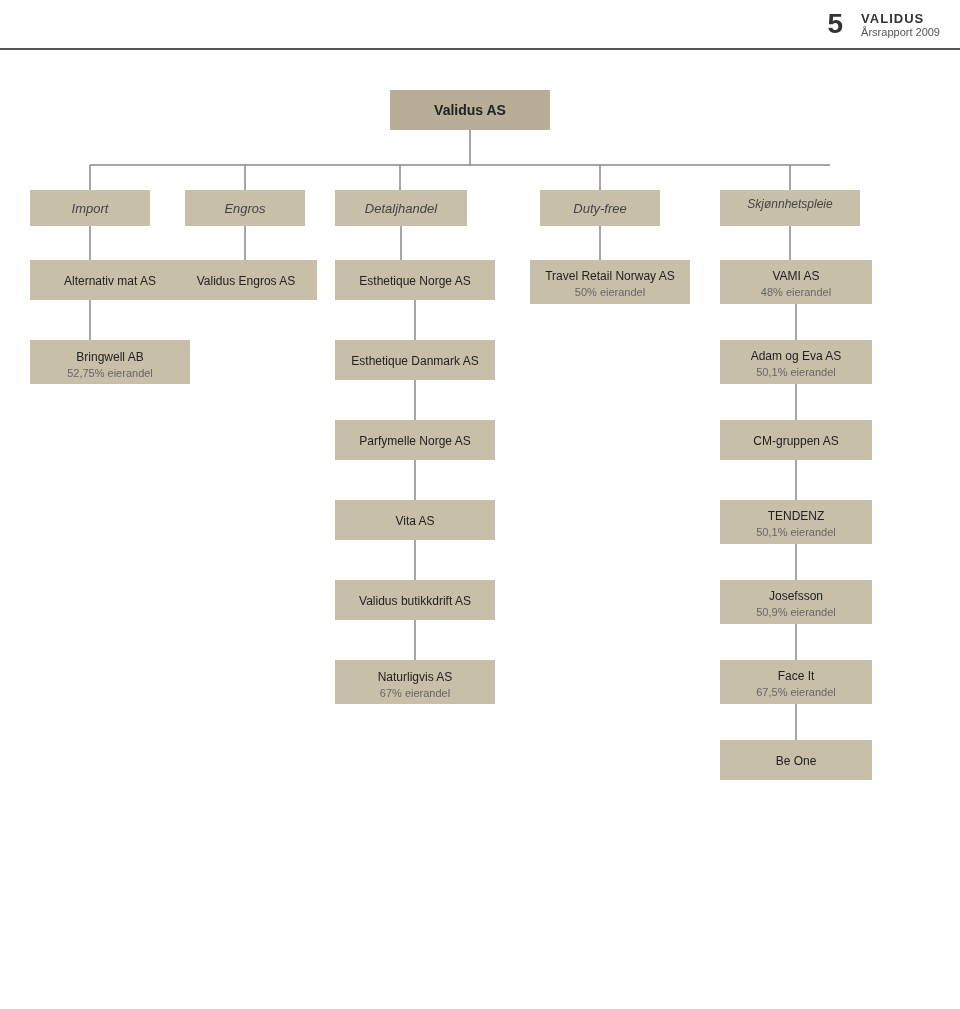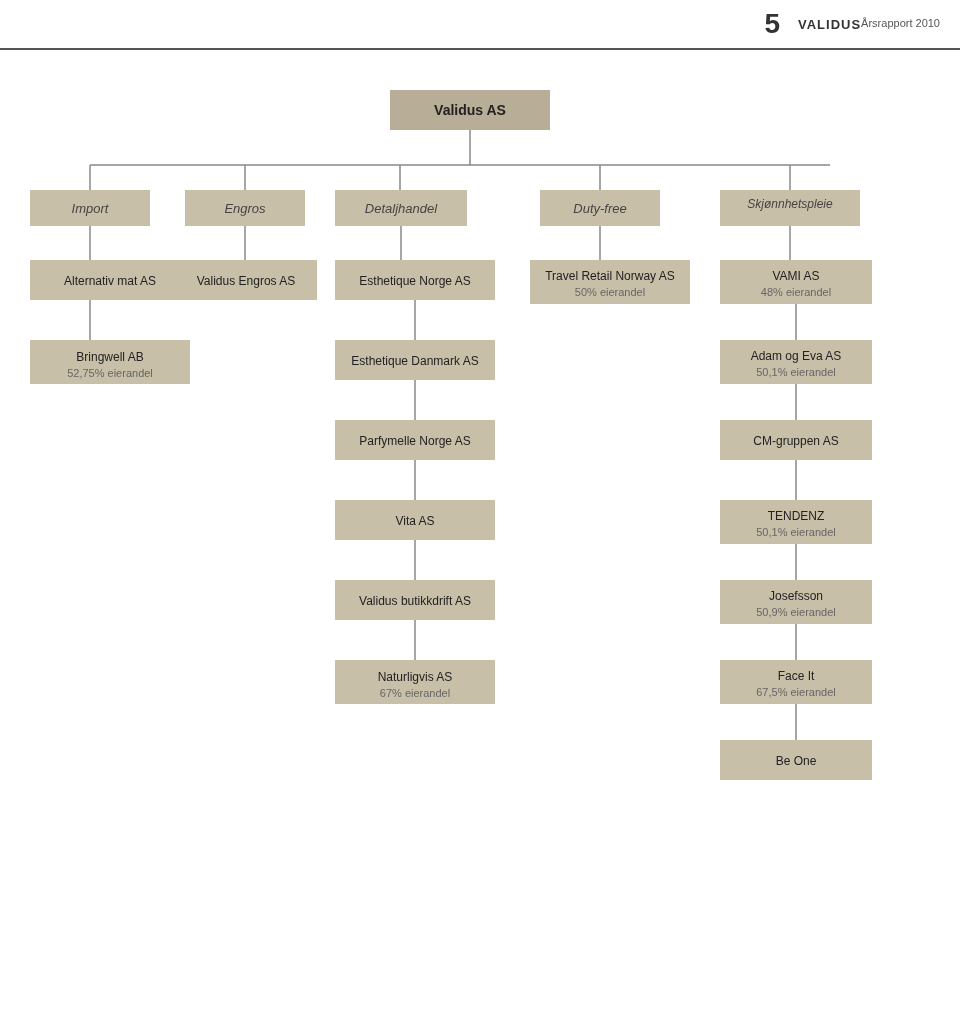--- a/index.html
+++ b/index.html
@@ -22,21 +22,21 @@
       margin-bottom: 0;
     }
     .header-page-num {
       font-size: 28px;
       font-weight: bold;
       color: #333;
       margin-right: 18px;
     }
     .header-brand {
       display: flex;
-      flex-direction: row;
+      flex-direction: column;
       align-items: flex-start;
       justify-content: space-between;
     }
     .header-brand-name {
       font-size: 13px;
       font-weight: bold;
       color: #333;
       letter-spacing: 1px;
       text-transform: uppercase;
     }
@@ -58,21 +58,21 @@
       display: block;
     }
   </style>
 </head>
 <body>
 
 <div class="header">
   <span class="header-page-num">5</span>
   <div class="header-brand">
     <span class="header-brand-name">VALIDUS</span>
-    <span class="header-brand-sub">Årsrapport 2010</span>
+    <span class="header-brand-sub">Årsrapport 2009</span>
   </div>
 </div>
 
 <div class="main">
 
   <svg class="org-svg" width="920" height="820" viewBox="0 0 920 820" xmlns="http://www.w3.org/2000/svg" style="overflow:visible; font-family: Arial, Helvetica, sans-serif;">
 
     <rect x="380" y="20" width="160" height="40" fill="#b8ad96"></rect>
     <text x="460" y="45" text-anchor="middle" font-size="14" font-weight="bold" fill="#222">Validus AS</text>
 

